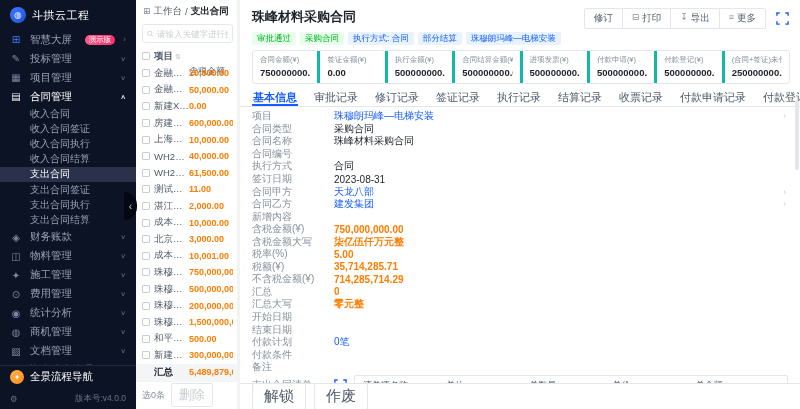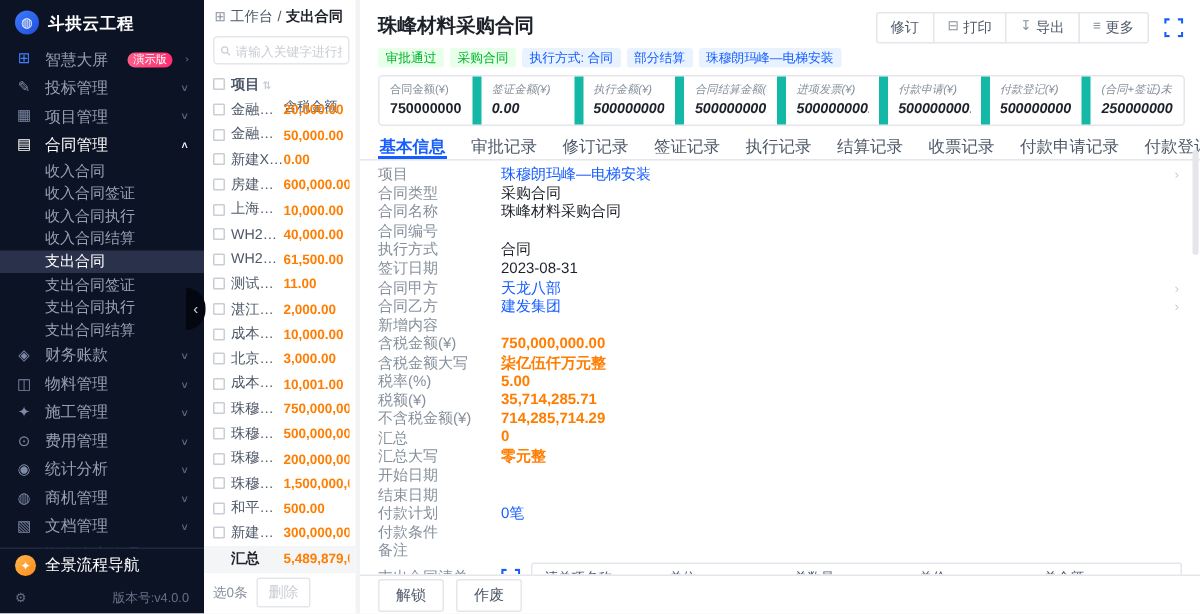--- a/index.html
+++ b/index.html
@@ -4,21 +4,21 @@
 <style>
   * { margin:0; padding:0; box-sizing:border-box; }
   html,body { width:800px; height:409px; overflow:hidden; }
   body { font-family:"Liberation Sans","DejaVu Sans",sans-serif; background:#f2f3f5; color:#1d2129; }
   .app { display:flex; width:800px; height:409px; }
 
   
   .sidebar { position:relative; width:136px; height:409px; background:#0c1324; display:flex; flex-direction:column; flex-shrink:0; }
   .logo-row { height:30px; display:flex; align-items:center; padding:0 10px; gap:6px; }
   .logo-badge { width:16px; height:16px; border-radius:50%; background:linear-gradient(135deg,#3d7bff,#1f4fd8); color:#fff; font-size:9px; display:flex; align-items:center; justify-content:center; flex-shrink:0; }
-  .logo-title { color:#fff; font-size:11px; font-weight:bold; letter-spacing:.5px; white-space:nowrap; }
+  .logo-title { color:#fff; font-size:11px; font-weight:normal; letter-spacing:.5px; white-space:nowrap; }
   .menu { flex:1; overflow:hidden; }
   .menu-item { display:flex; align-items:center; color:#96a0b5; cursor:pointer; }
   .menu-item.top { height:19px; padding:0 10px; font-size:10.5px; gap:8px; }
   .menu-item.sub { height:15.2px; padding:0 10px 0 30px; font-size:10px; }
   .menu-item .mi-icon { width:12px; font-size:10px; color:#7d8aa5; flex-shrink:0; text-align:center; }
   .menu-item .mi-label { flex:1; white-space:nowrap; overflow:hidden; }
   .menu-item .mi-chevron { font-size:8px; color:#5c6780; transform:scaleY(.8); }
   .menu-item.expanded, .menu-item.expanded .mi-icon, .menu-item.expanded .mi-chevron { color:#fff; }
   .menu-item.sub.active { background:#29324a; color:#fff; }
   .mi-badge { background:linear-gradient(90deg,#ff5c8a,#ff2d6f); color:#fff; font-size:7.5px; line-height:10px; padding:0 4px; border-radius:6px; margin-left:2px; white-space:nowrap; }
@@ -40,58 +40,58 @@
   .search-box input::placeholder { color:#c9cdd4; }
   .lp-header { height:18px; display:flex; align-items:center; padding:0 4px 0 6px; font-size:9.5px; color:#4e5969; font-weight:bold; }
   .lp-row { height:16.6px; display:flex; align-items:center; padding:0 4px 0 6px; font-size:9.5px; color:#4e5969; cursor:pointer; }
   .cbx { width:8px; height:8px; border:1px solid #c9cdd4; border-radius:1px; margin-right:4px; flex-shrink:0; background:#fff; }
   .lp-name { flex:1; min-width:0; white-space:nowrap; overflow:hidden; text-overflow:ellipsis; }
   .lp-amount { width:44px; flex-shrink:0; white-space:nowrap; overflow:hidden; color:#ff7d00; font-size:9px; font-weight:bold; text-align:left; }
   .sort-icon { font-size:7px; color:#c9cdd4; margin-left:2px; }
   .lp-summary { height:17px; background:#f4f5f7; display:flex; align-items:center; padding:0 4px 0 6px; font-size:9.5px; }
   .lp-summary .lp-name { font-weight:bold; color:#1d2129; }
   .lp-footer { flex:1; display:flex; align-items:center; gap:6px; padding:0 6px; font-size:9px; color:#86909c; border-top:1px solid #f2f3f5; }
-  .btn-mini { border:1px solid #e5e6eb; border-radius:2px; background:#fff; color:#c9cdd4; font-size:10px; padding:2px 7px; font-family:inherit; }
+  .btn-mini { border:1px solid #e5e6eb; border-radius:2px; background:#fff; color:#c9cdd4; font-size:13px; padding:2px 7px; font-family:inherit; }
 
   
   .detail { flex:1; background:#fff; display:flex; flex-direction:column; min-width:0; position:relative; }
   .dt-head { display:flex; align-items:flex-start; justify-content:space-between; padding:8px 10px 0 12px; }
   .dt-title { font-size:13px; font-weight:bold; color:#1d2129; }
   .dt-actions { display:flex; align-items:center; gap:8px; }
   .btn-group { display:flex; }
   .btn-group button { display:flex; gap:3px; border:1px solid #e5e6eb; background:#fff; color:#4e5969; font-size:9.5px; padding:3px 9px; cursor:pointer; font-family:inherit; margin-left:-1px; }
   .btn-group button:first-child { border-radius:2px 0 0 2px; margin-left:0; }
   .btn-group button:last-child { border-radius:0 2px 2px 0; }
   .btn-group .bi { font-size:9px; color:#86909c; }
   .expand-btn { width:16px; height:16px; cursor:pointer; display:flex; align-items:center; justify-content:center; }
   .tag-row { display:flex; gap:4px; padding:3px 12px 4px; flex-wrap:nowrap; }
   .tag { font-size:8.5px; line-height:13px; padding:0 5px; border-radius:2px; white-space:nowrap;text-align:center; }
   .tag.green { background:#e8ffea; color:#00b42a; }
   .tag.blue { background:#e8f3ff; color:#165dff; }
   .stats { display:flex; border:1px solid #e5e6eb; border-radius:3px; margin:1px 10px 4px 12px; }
   .stat { flex:1; padding:4px 7px 5px; min-width:0; }
-  .stat + .stat { border-left:6px solid #14b8a6;font-style:italic; }
+  .stat + .stat { border-left:3px solid #14b8a6; }
   .stat .s-label { font-size:7.5px; color:#86909c; white-space:nowrap; overflow:hidden; }
   .stat .s-value { font-size:9.5px; font-weight:bold; color:#1d2129; margin-top:2px; white-space:nowrap; overflow:hidden; }
   .tabs { display:flex; gap:15px; padding:0 12px; border-bottom:1px solid #e5e6eb; height:19px; }
   .tab { font-size:11px; color:#4e5969; cursor:pointer; white-space:nowrap; padding:2px 1px; }
   .tab.active { color:#165dff; font-weight:bold; border-bottom:2px solid #165dff; }
   .form { flex:1; overflow:hidden; padding:3px 12px 0; }
   .f-row { display:flex; align-items:center; height:12.55px; font-size:10px; }
   .f-label { width:82px; flex-shrink:0; color:#86909c; white-space:nowrap; overflow:hidden; }
   .f-value { flex:1; color:#1d2129; white-space:nowrap; overflow:hidden; min-width:0; }
   .f-value.link { color:#165dff; cursor:pointer; }
   .f-value.orange { color:#ff7d00; font-weight:bold; }
   .f-chevron { color:#c9cdd4; font-size:9px; margin-left:auto; padding-right:2px; }
   .f-row.strip-row { height:24px; align-items:center; }
   .strip-icon { width:15px; height:15px; margin-right:5px; flex-shrink:0; cursor:pointer; display:flex; align-items:center; }
   .strip { flex:1; display:flex; align-items:center; border:1px solid #e5e6eb; border-radius:2px; height:20px; padding:0 8px; background:#fff; }
   .strip .col { flex:1; font-size:9px; color:#4e5969; white-space:nowrap; overflow:hidden; }
   .dt-footer { height:26px; border-top:1px solid #e5e6eb; display:flex; align-items:center; gap:8px; padding:0 12px; background:#fff; }
-  .btn-plain { border:1px solid #e5e6eb; border-radius:2px; background:#fff; color:#4e5969; font-size:10px; padding:3px 11px; cursor:pointer; font-family:inherit; }
+  .btn-plain { border:1px solid #e5e6eb; border-radius:2px; background:#fff; color:#4e5969; font-size:15px; padding:3px 11px; cursor:pointer; font-family:inherit; }
   .scrollbar-thumb { position:absolute; right:1px; top:100px; width:4px; height:70px; background:#e5e6eb; border-radius:2px; }
 </style>
 </head>
 <body>
 
 <div class="app">
 
   <aside class="sidebar">
     <div class="logo-row">
       <span class="logo-badge">◍</span>

